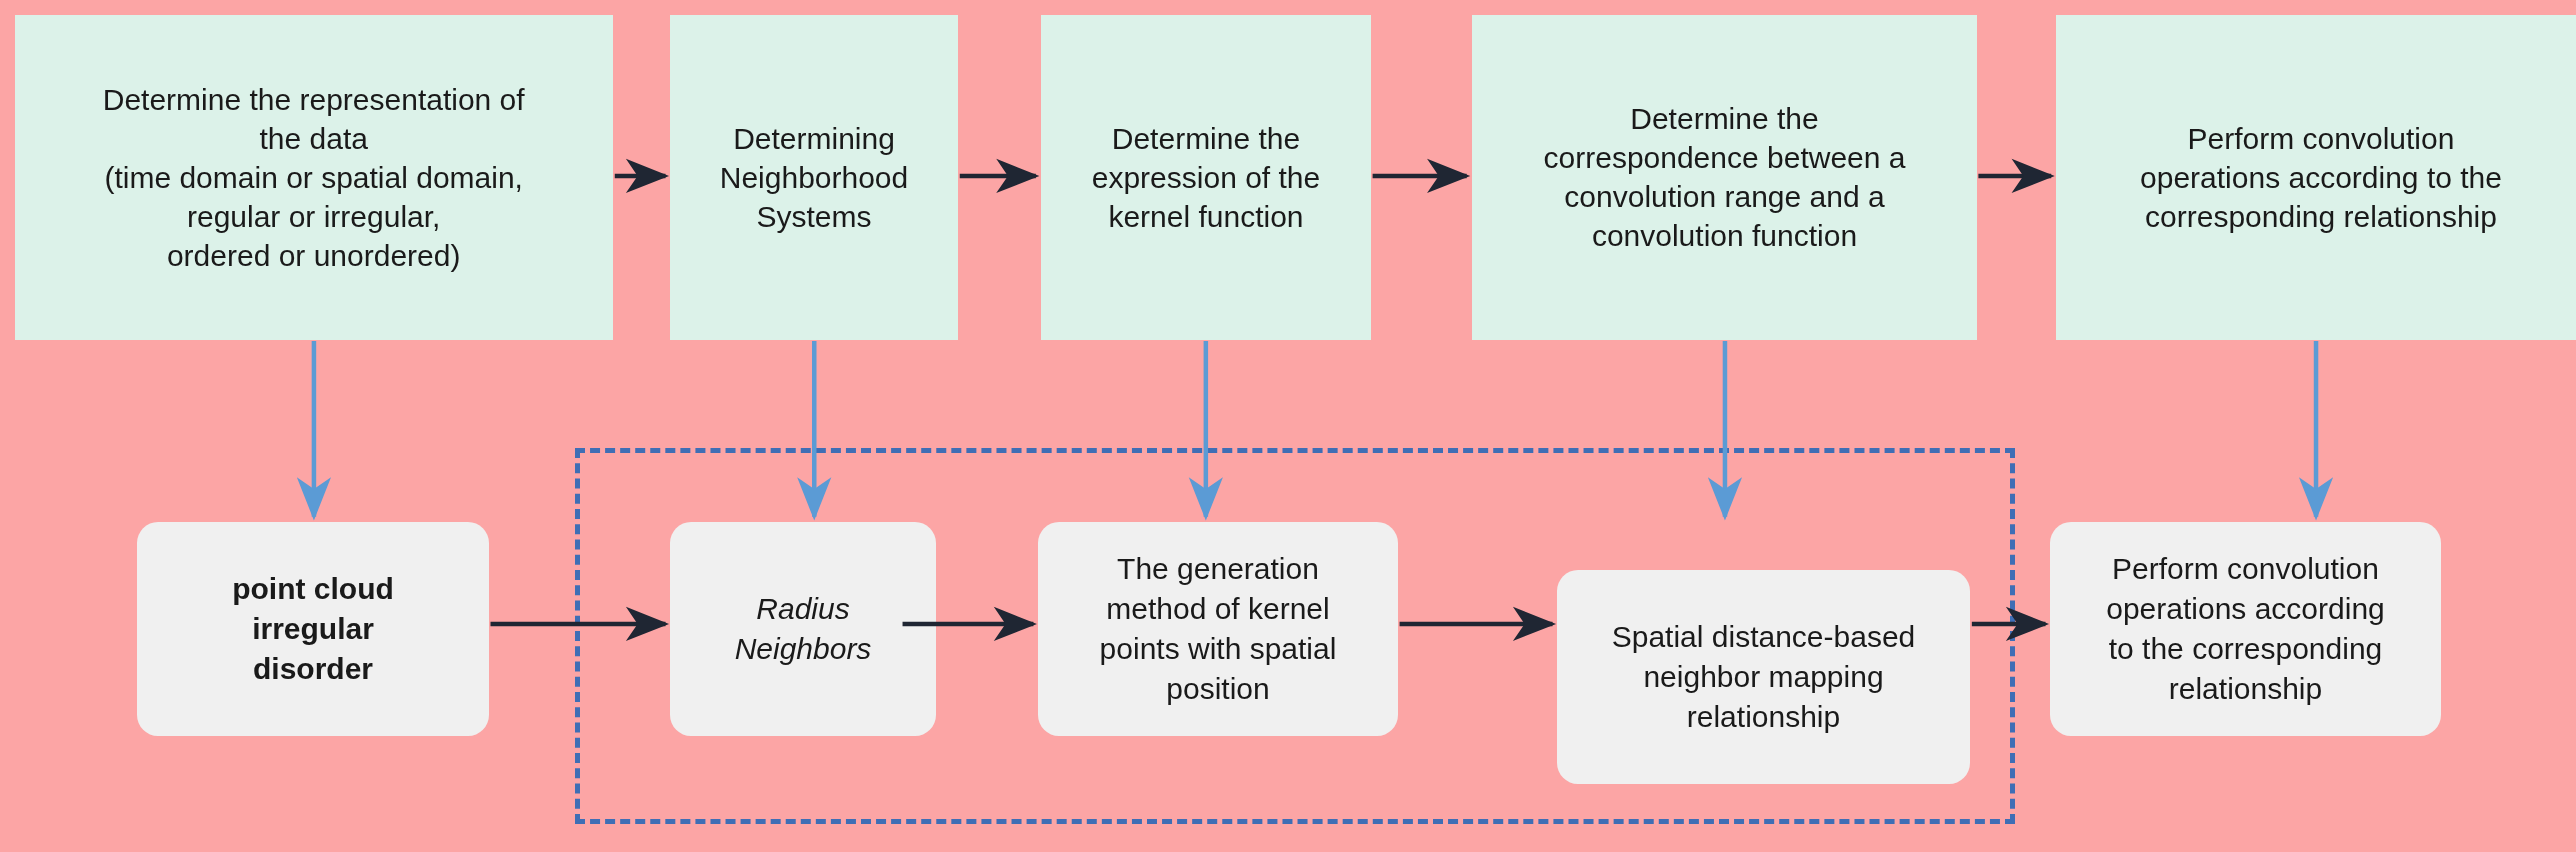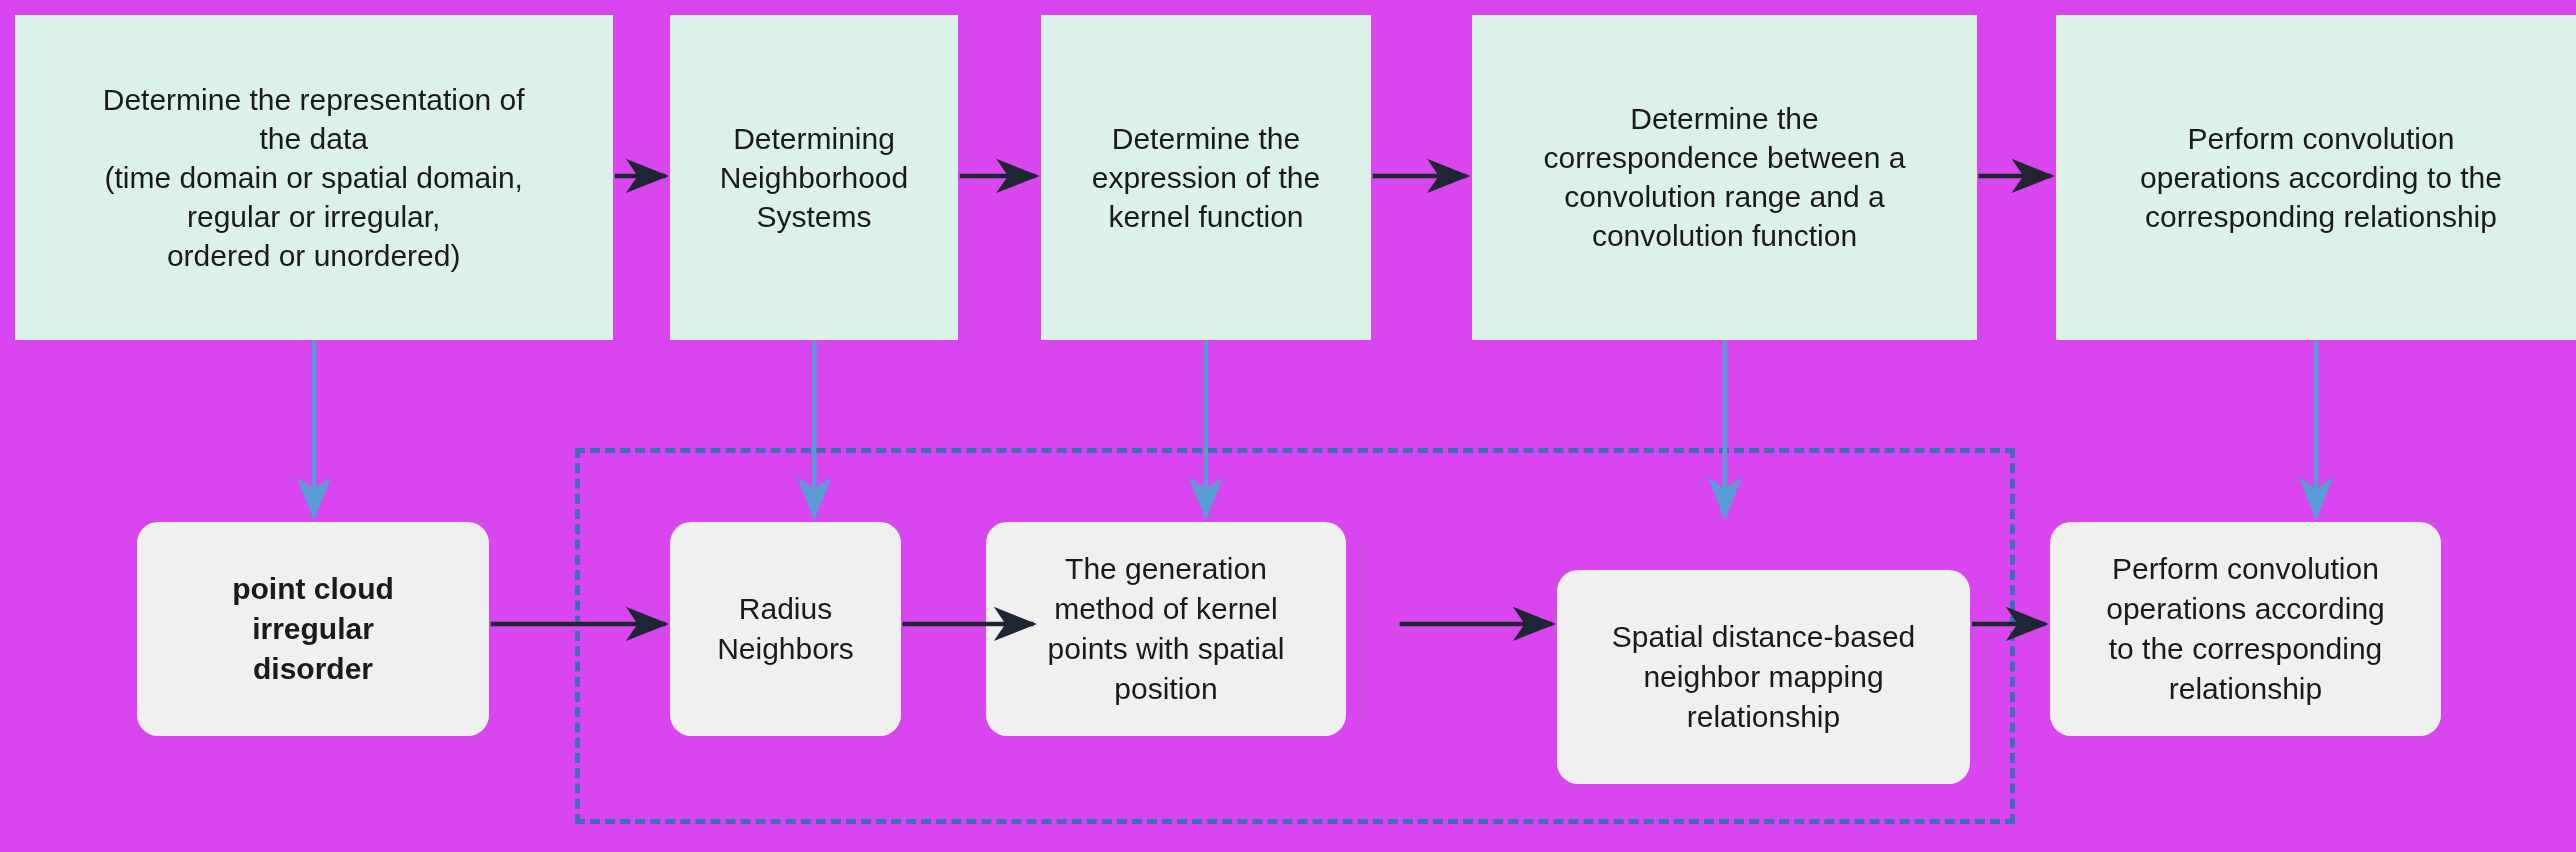--- a/index.html
+++ b/index.html
@@ -8,21 +8,21 @@
     padding: 0;
     background: #ffffff;
   }
   body {
     font-family: "Liberation Sans", sans-serif;
   }
   #canvas {
     position: relative;
     width: 2576px;
     height: 853px;
-    background: #d946ef;
+    background: #fca5a5;
     overflow: hidden;
   }
 
   
   .green-box {
     position: absolute;
     background: #dcf2e9;
     display: flex;
     align-items: center;
     justify-content: center;
@@ -97,24 +97,24 @@
   <div class="green-box" style="left:2056px; top:14.7px; width:530px; height:325px;">Perform convolution
 operations according to the
 corresponding relationship</div>
 
   <div class="dashed-group" style="left:575px; top:448px; width:1440px; height:376px;"></div>
 
   <div class="grey-box" style="left:137px; top:522px; width:352px; height:214px;font-weight:bold;">point cloud
 irregular
 disorder</div>
 
-  <div class="grey-box" style="left:670px; top:522px; width:231px; height:214px;">Radius
+  <div class="grey-box" style="left:670px; top:522px; width:266px; height:214px;font-style:italic;">Radius
 Neighbors</div>
 
-  <div class="grey-box" style="left:986px; top:522px; width:360px; height:214px;">The generation
+  <div class="grey-box" style="left:1038px; top:522px; width:360px; height:214px;">The generation
 method of kernel
 points with spatial
 position</div>
 
   <div class="grey-box" style="left:1557px; top:522px; width:413px; height:214px;margin-top:48px;">Spatial distance-based
 neighbor mapping
 relationship</div>
 
   <div class="grey-box" style="left:2050px; top:522px; width:391px; height:214px;">Perform convolution
 operations according

